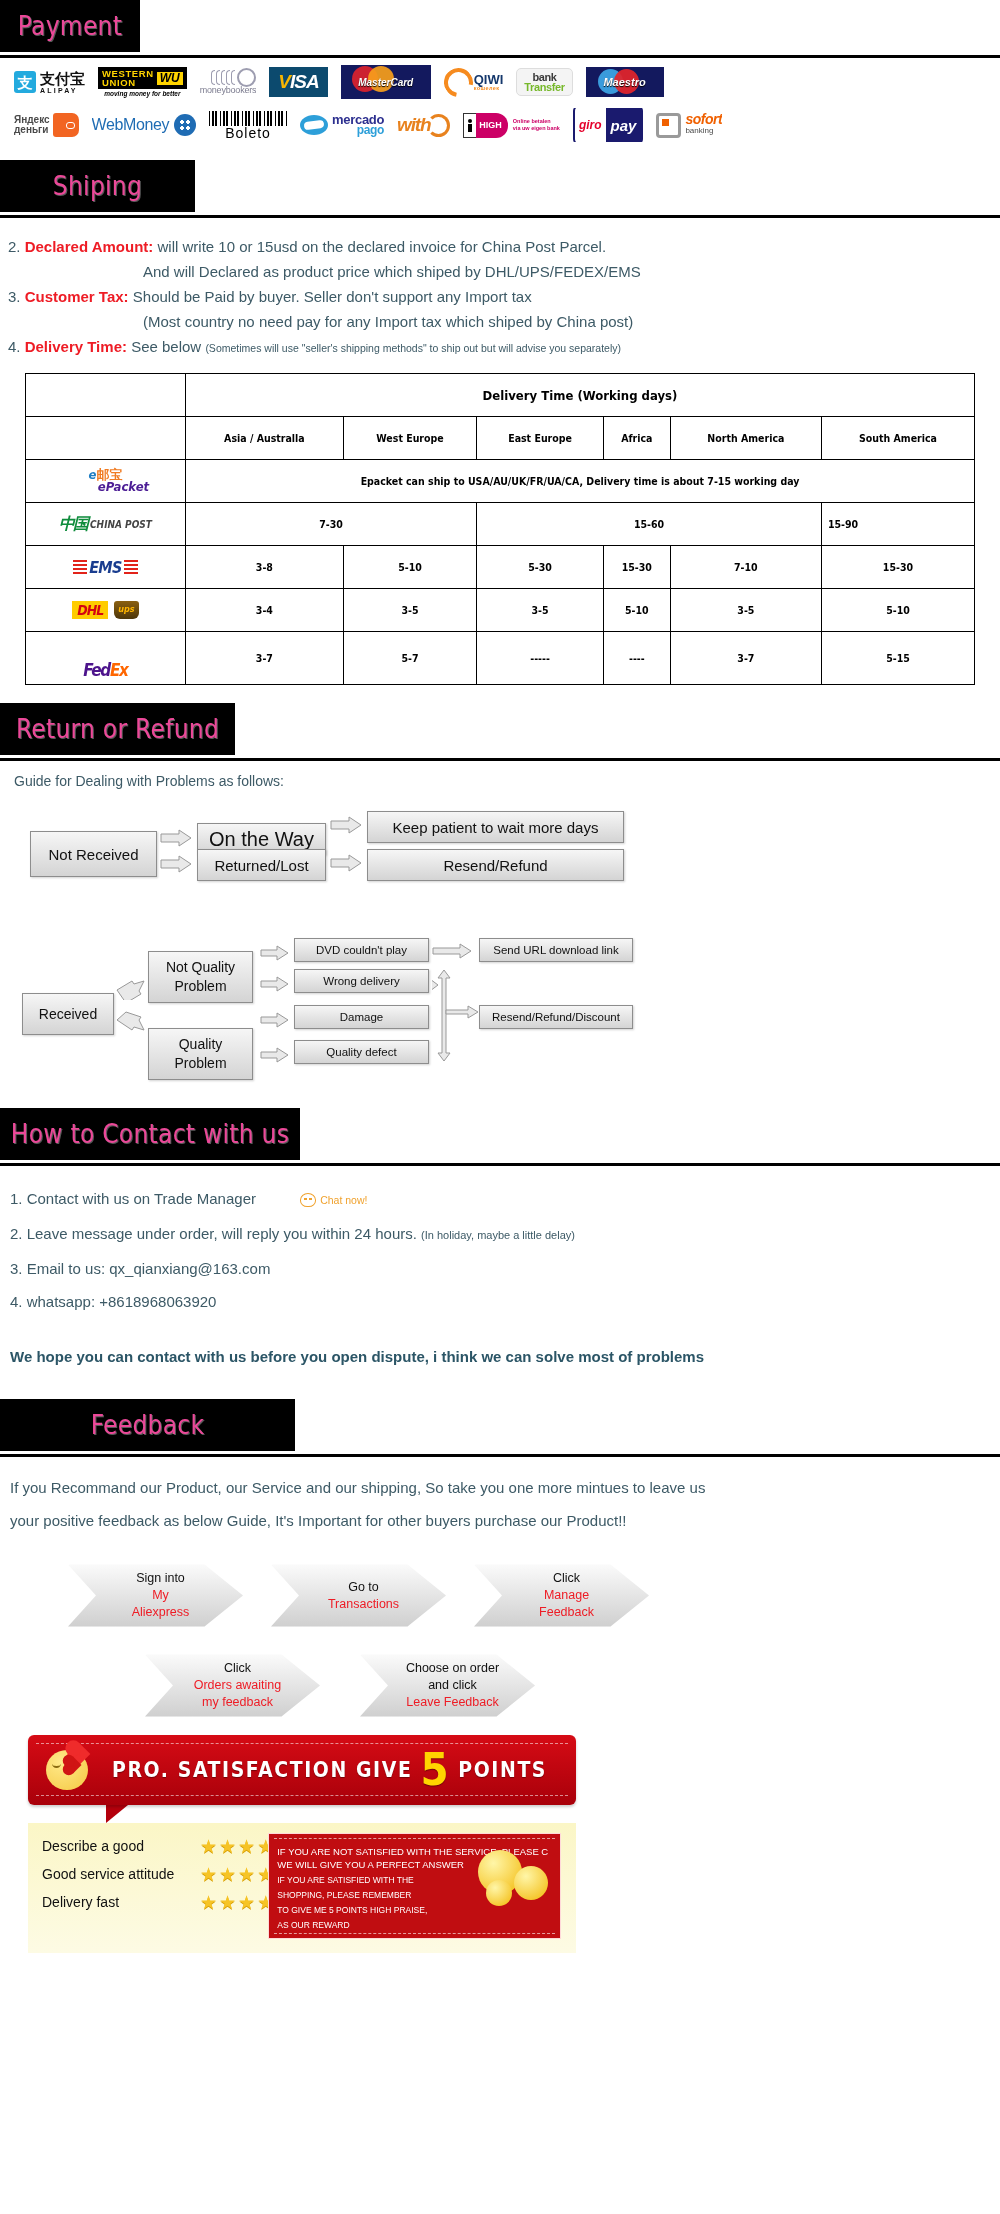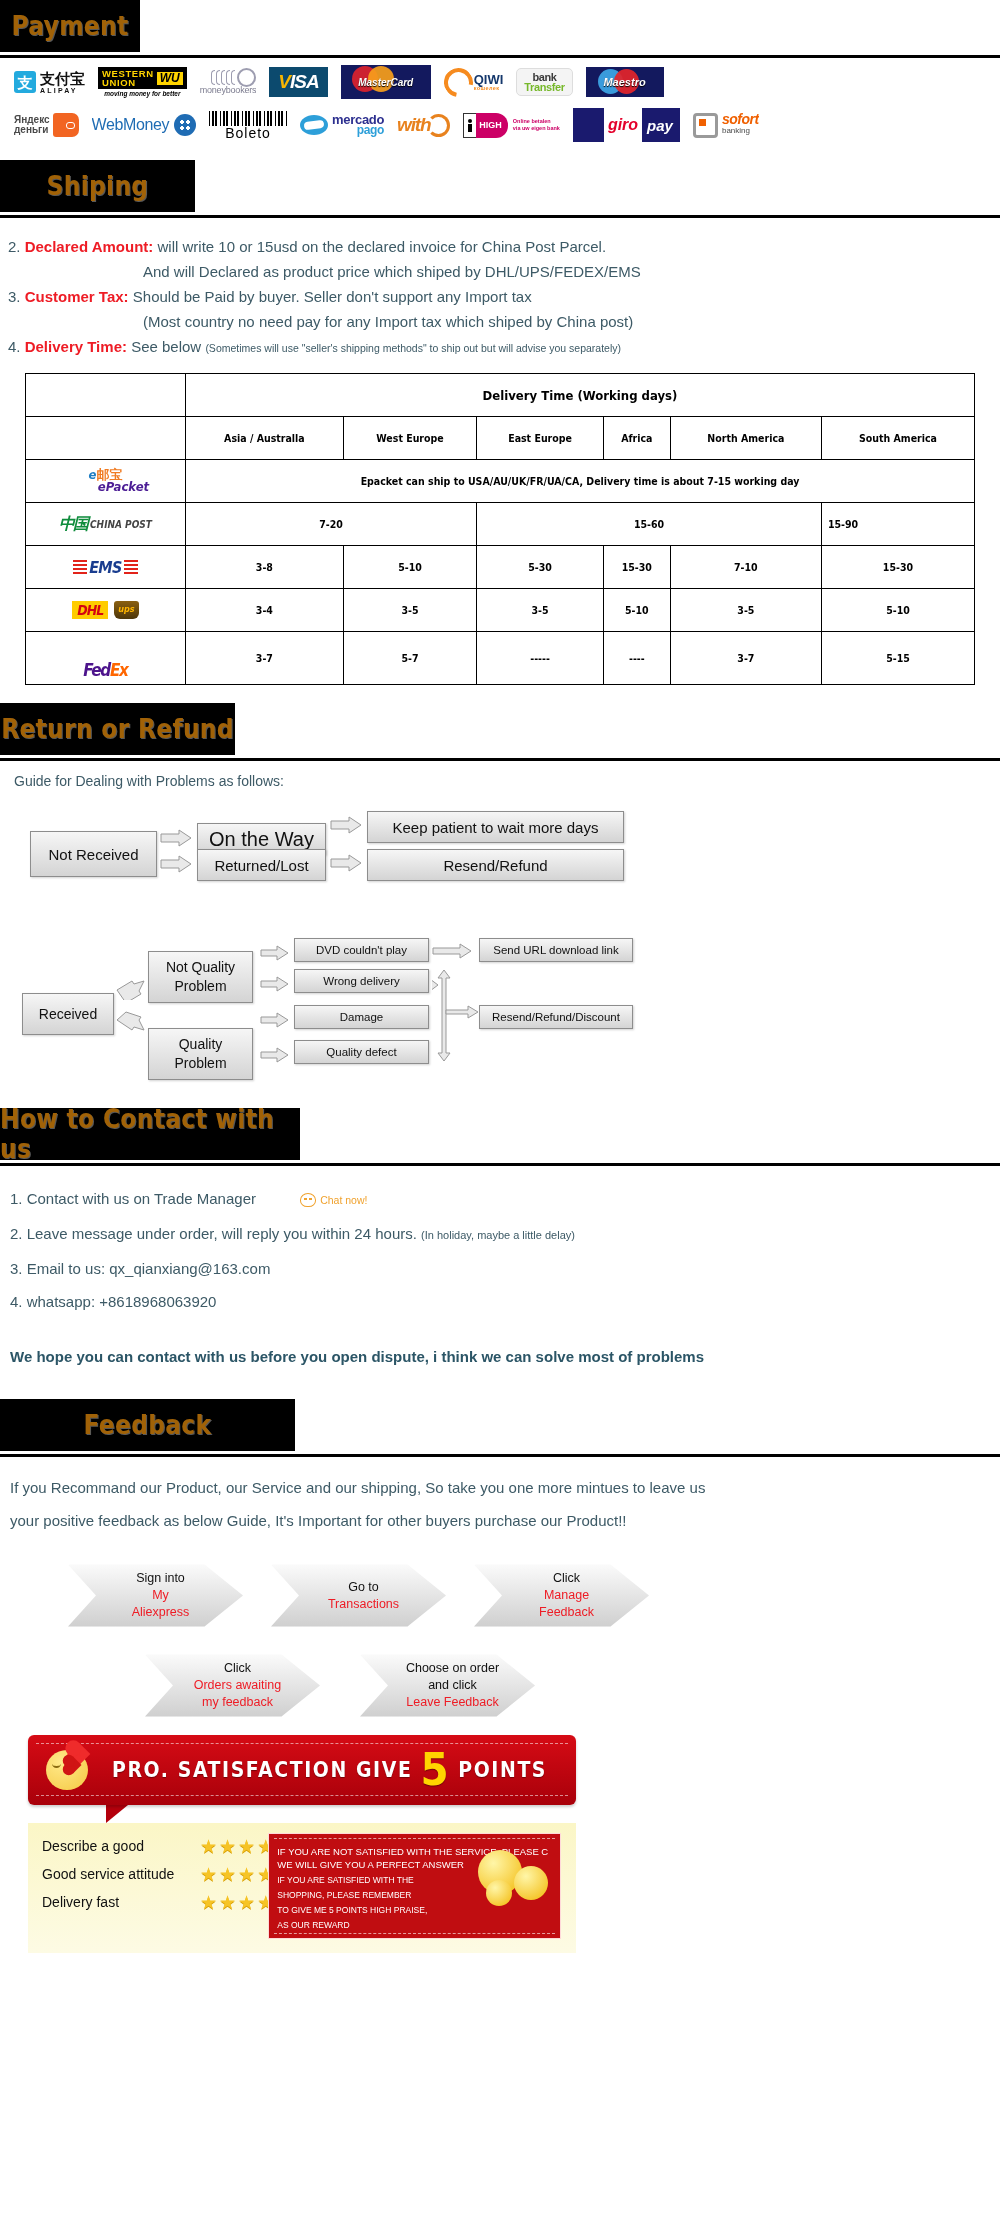--- a/index.html
+++ b/index.html
@@ -2,21 +2,21 @@
 <html><head>
 <meta charset="utf-8">
 <style>
   html,body{margin:0;padding:0;background:#fff;}
   body{width:1000px;font-family:"Liberation Sans",sans-serif;color:#2e4a55;-webkit-font-smoothing:antialiased;}
   .page{width:1000px;position:relative;}
 
   
   .sec-head{position:relative;height:55px;border-bottom:3px solid #000;}
   .sec-head .tab{position:absolute;left:0;top:0;height:52px;background:#000;display:flex;align-items:center;justify-content:center;}
-  .sec-head .tab span{color:#a16207;font-size:26px;font-weight:700;letter-spacing:.3px;font-family:"DejaVu Sans Condensed","Liberation Sans",sans-serif;
+  .sec-head .tab span{color:#ec4899;font-size:26px;font-weight:400;letter-spacing:.3px;font-family:"DejaVu Sans Condensed","Liberation Sans",sans-serif;
      text-shadow:1px 1px 0 rgba(255,255,255,.35);}
   .tab-w195{width:195px}.tab-w195 span{font-size:25px}
   .tab-w140{width:140px}
   .tab-w235{width:235px}
   .tab-w300{width:300px}
   .tab-w295{width:295px}
 
   
   .pay-wrap{padding:6px 14px 10px 14px;}
   .pay-row{display:flex;align-items:center;gap:13px;margin-bottom:7px;height:36px;}
@@ -98,21 +98,21 @@
 
   .ideal{display:flex;align-items:center;gap:5px;}
   .ideal .bx{display:flex;height:25px;}
   .ideal .lft{background:#fff;border:1px solid #333;border-right:none;width:12px;display:flex;flex-direction:column;align-items:center;justify-content:center;gap:1px;}
   .ideal .lft i{display:block;width:4px;height:4px;background:#000;border-radius:50%;}
   .ideal .lft u{display:block;width:4px;height:8px;background:#000;text-decoration:none;}
   .ideal .rgt{background:#cc0066;color:#fff;font-size:9px;font-weight:900;padding:0 6px 0 3px;display:flex;align-items:center;border-radius:0 12px 12px 0;}
   .ideal .sub{font-size:5.5px;color:#cc0066;font-weight:700;line-height:7px;}
 
   .giro{background:#1a1a6e;border-radius:6px;display:flex;align-items:center;padding:2px;}
-  .giro .g{background:#fff;color:#e4002b;font-size:16px;font-weight:900;padding:11px 4px;border-radius:4px 0 0 4px;font-style:italic;margin-left:29px;}
+  .giro .g{background:#fff;color:#e4002b;font-size:12px;font-weight:900;padding:11px 4px;border-radius:4px 0 0 4px;font-style:italic;}
   .giro .p{color:#fff;font-size:15px;font-weight:900;padding:1px 5px;font-style:italic;}
 
   .sofort{display:flex;align-items:center;gap:4px;}
   .sofort .sq{width:19px;height:19px;border:3px solid #9a9a9a;border-radius:4px;position:relative;}
   .sofort .sq:after{content:"";position:absolute;left:3px;top:3px;width:7px;height:7px;background:#f06000;}
   .sofort .t{display:flex;flex-direction:column;line-height:11px;}
   .sofort .t1{font-size:14px;color:#f06000;font-weight:700;font-style:italic;letter-spacing:-.5px;}
   .sofort .t2{font-size:8px;color:#4a4a4a;}
 
   
@@ -446,21 +446,21 @@
       </td>
       <td class="epk" colspan="6">Epacket can ship to USA/AU/UK/FR/UA/CA, Delivery time is about 7-15 working day</td>
     </tr>
     <tr>
       <td class="carrier">
         <div class="lg-cp">
           <span class="m">中国</span>
           <span class="t">CHINA POST</span>
         </div>
       </td>
-      <td colspan="2">7-20</td>
+      <td colspan="2">7-30</td>
       <td colspan="3">15-60</td>
       <td style="text-align:left;padding-left:6px">15-90</td>
     </tr>
     <tr>
       <td class="carrier">
         <div class="lg-ems">
           <span class="bar">
                 <i></i>
                 <i></i>
                 <i></i>

